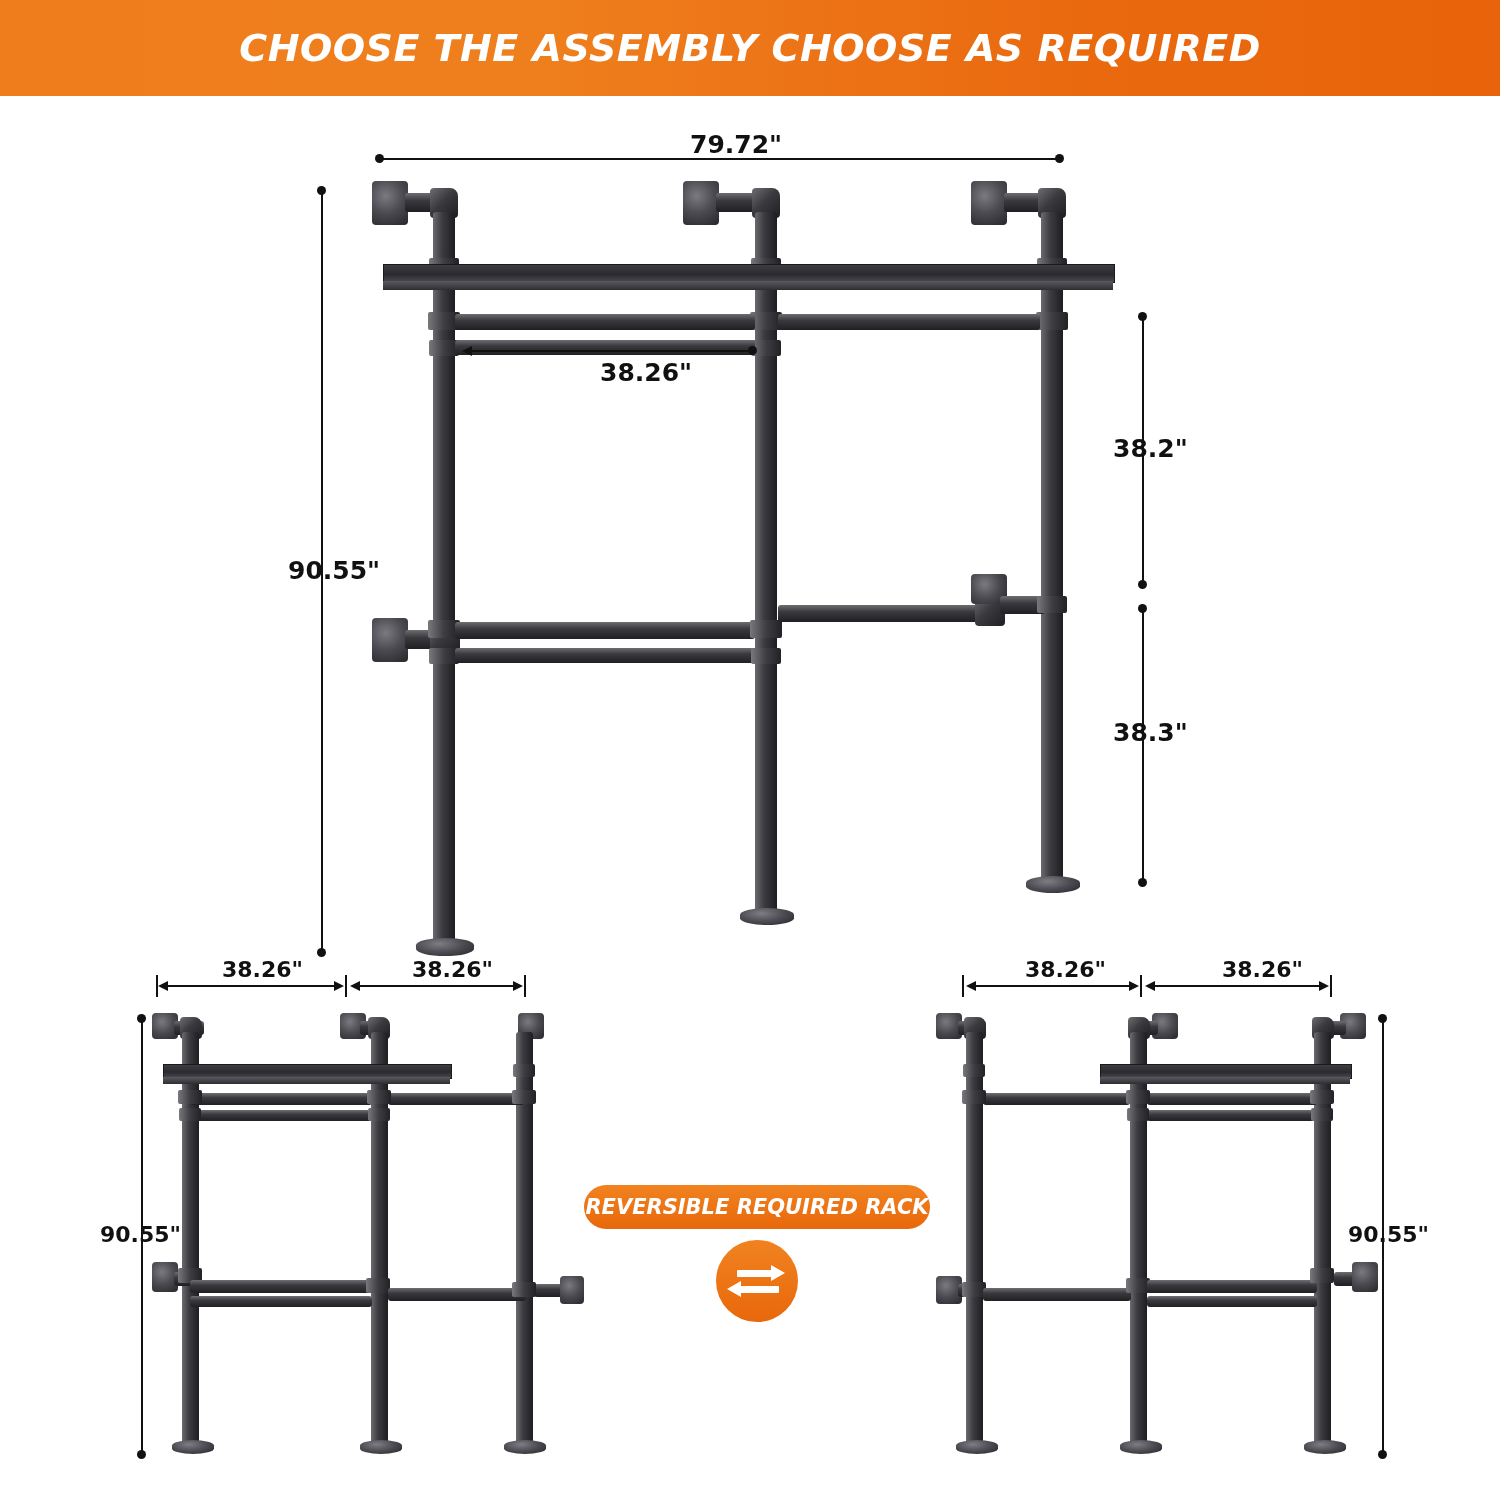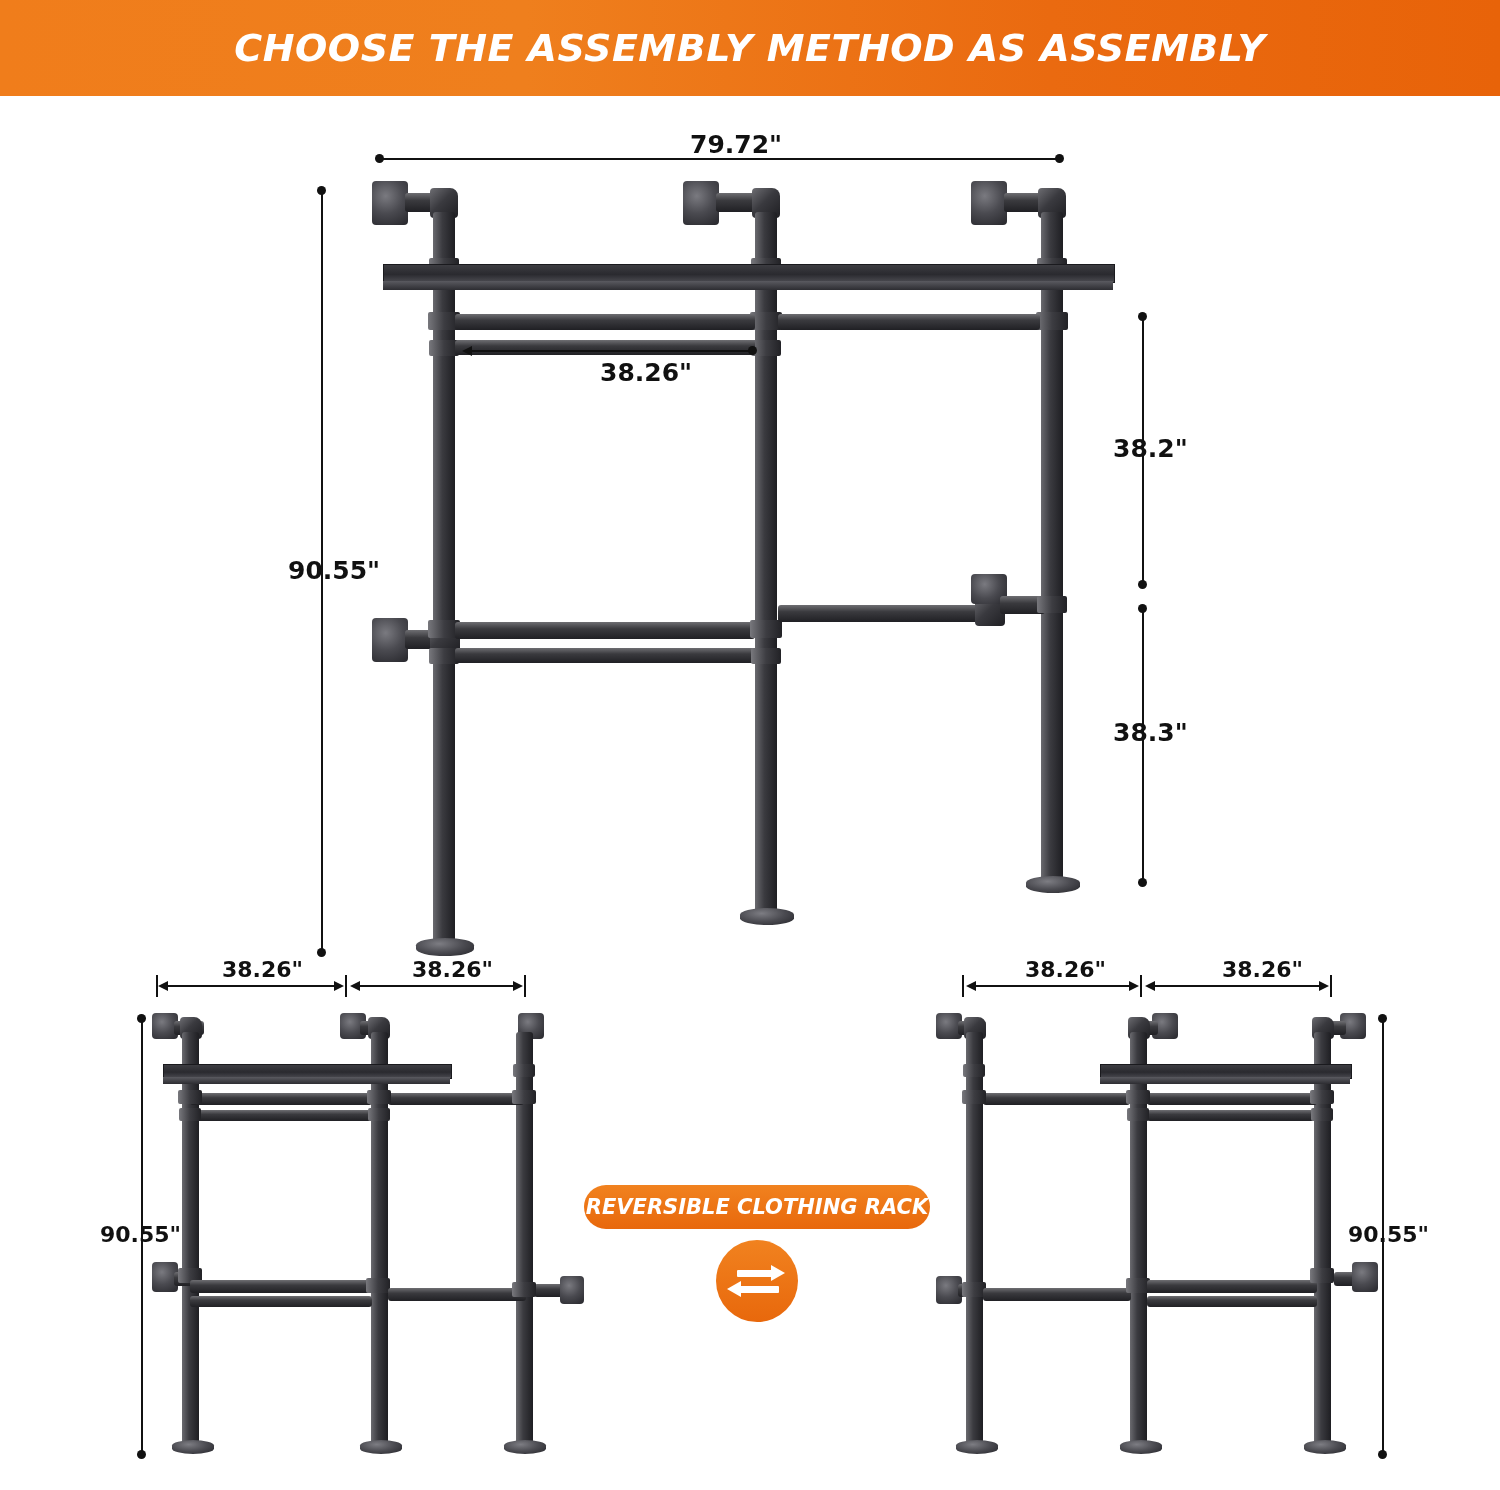--- a/index.html
+++ b/index.html
@@ -95,21 +95,21 @@
     display:flex;align-items:center;justify-content:center;
   }
   .swap-ico{position:relative;width:56px;height:34px;}
   .swap-ico .bar{position:absolute;height:7px;background:#fff;border-radius:1px;}
   .swap-ico .tip{position:absolute;width:0;height:0;}
 </style>
 </head>
 <body>
 
 <div class="banner">
-  <div class="banner-title">CHOOSE THE ASSEMBLY METHOD AS ASSEMBLY</div>
+  <div class="banner-title">CHOOSE THE ASSEMBLY CHOOSE AS REQUIRED</div>
 </div>
 
 <div>
 
   <div class="dot" style="left:375px;top:154px;"></div>
   <div class="dim-h" style="left:380px;top:158px;width:680px;"></div>
   <div class="dot" style="left:1055px;top:154px;"></div>
   <div class="dim-label" style="left:690px;top:130px;">79.72"</div>
 
   <div class="flange" style="left:372px;top:181px;width:36px;height:44px;"></div>
@@ -304,21 +304,21 @@
   <div class="flange-round" style="left:1120px;top:1440px;width:42px;height:14px;"></div>
   <div class="flange-round" style="left:1304px;top:1440px;width:42px;height:14px;"></div>
 
   <div class="dim-v" style="left:1382px;top:1018px;height:436px;"></div>
   <div class="dot" style="left:1378px;top:1014px;"></div>
   <div class="dot" style="left:1378px;top:1450px;"></div>
   <div class="dim-label small" style="left:1348px;top:1222px;">90.55"</div>
 </div>
 
 <div class="rev-badge" style="left:584px;top:1185px;width:346px;height:44px;font-size:21px;">
-  <span>REVERSIBLE CLOTHING RACK</span>
+  <span>REVERSIBLE REQUIRED RACK</span>
 </div>
 <div class="rev-circle" style="left:716px;top:1240px;width:82px;height:82px;">
   <div class="swap-ico">
     <div class="bar" style="left:8px;top:6px;width:40px;"></div>
     <div class="tip" style="left:42px;top:1px;border-top:8px solid transparent;border-bottom:8px solid transparent;border-left:14px solid #fff;"></div>
     <div class="bar" style="left:10px;top:22px;width:40px;"></div>
     <div class="tip" style="left:-2px;top:17px;border-top:8px solid transparent;border-bottom:8px solid transparent;border-right:14px solid #fff;"></div>
   </div>
 </div>
 

